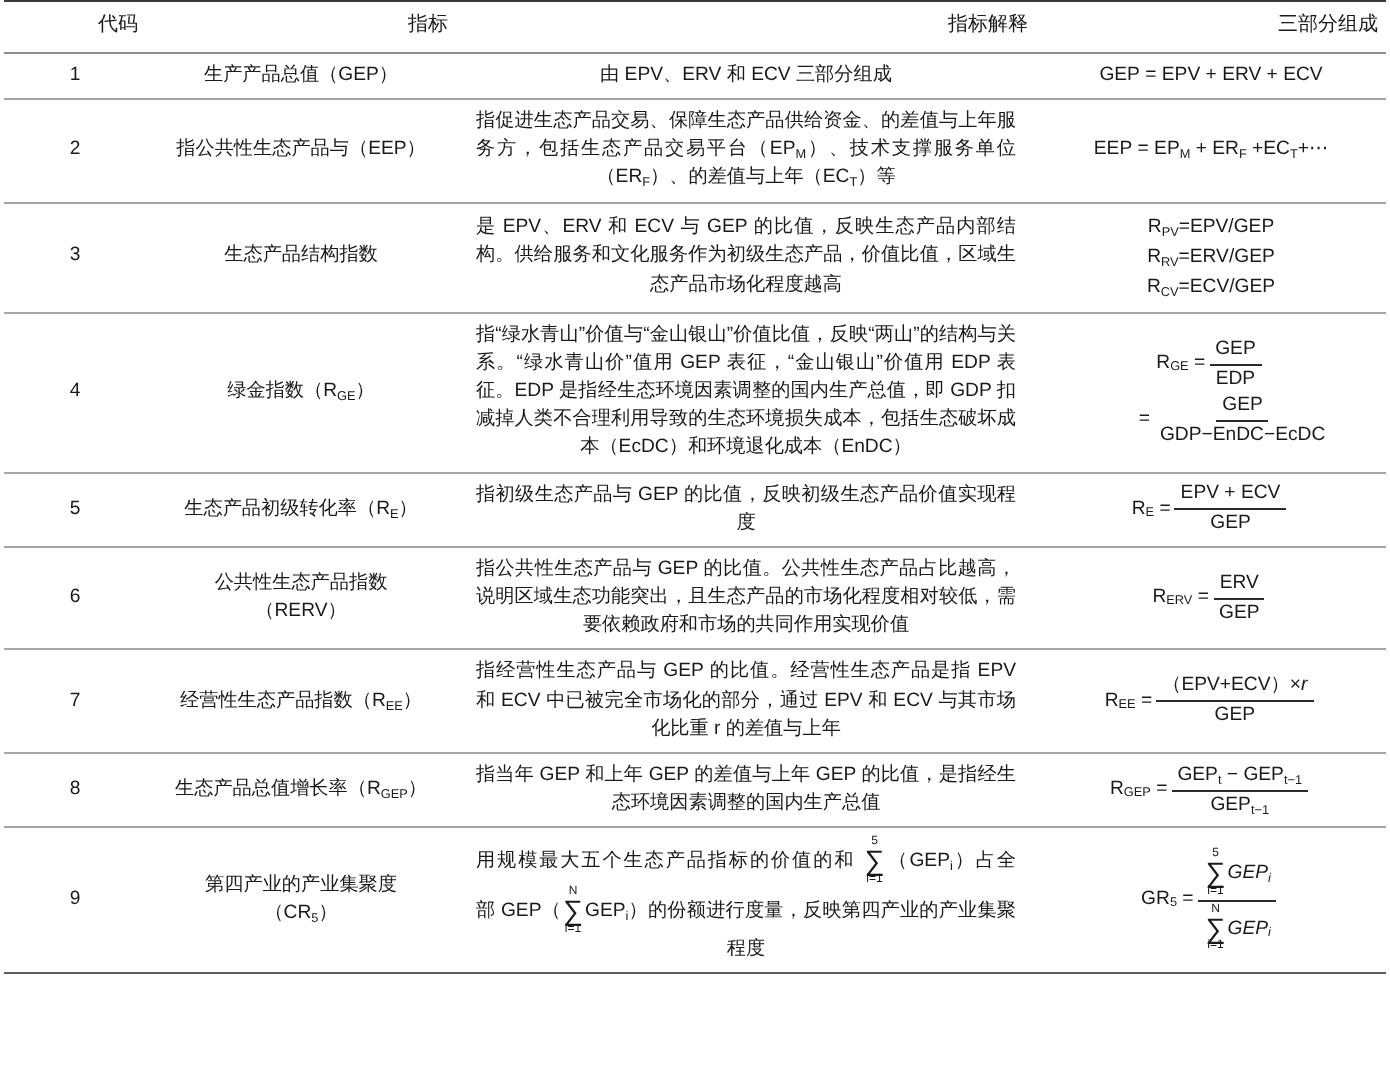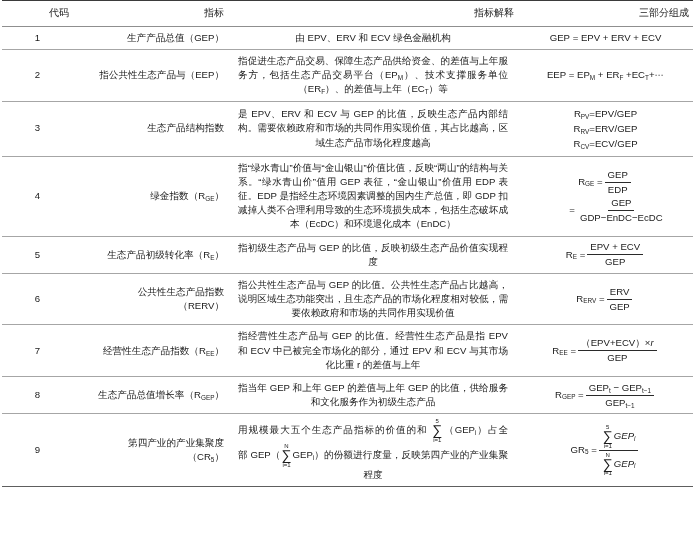--- a/index.html
+++ b/index.html
@@ -54,21 +54,21 @@
     padding: 5px 4px 5px;
   }
   table.ind-table tbody tr td {
     border-bottom: 1px solid #a6a6a6;
   }
   table.ind-table tbody tr:last-child td {
     border-bottom: 1.4px solid #5e5e5e;
   }
   
   .col-code   { width: 63px;  text-align: center; }
-  .col-ind    { width: 147px; text-align: right; border-left: 1px solid #a6a6a6; }
+  .col-ind    { width: 147px; text-align: center; border-left: 1px solid #a6a6a6; }
   .col-expl   { width: 282px; text-align: center; border-left: 1px solid #a6a6a6; }
   .col-formula{ width: 167px; text-align: center; border-left: 1px solid #a6a6a6; }
 
   thead .col-ind, thead .col-expl, thead .col-formula {
     border-left: 1px solid #a6a6a6;
   }
 
   .expl-text {
     display: block;
     text-align: center;
@@ -138,21 +138,21 @@
         <th class="col-ind">指标</th>
         <th class="col-expl">指标解释</th>
         <th class="col-formula">三部分组成</th>
       </tr>
     </thead>
     <tbody>
 
       <tr>
         <td class="col-code">1</td>
         <td class="col-ind">生产产品总值（GEP）</td>
-        <td class="col-expl">由 EPV、ERV 和 ECV 绿色金融机构</td>
+        <td class="col-expl">由 EPV、ERV 和 ECV 三部分组成</td>
         <td class="col-formula">
           <span class="f nowrap">
             <span>GEP</span>&nbsp;<span>=</span>&nbsp;<span>EPV</span>&nbsp;<span>+</span>&nbsp;<span>ERV</span>&nbsp;<span>+</span>&nbsp;<span>ECV</span>
           </span>
         </td>
       </tr>
 
       <tr>
         <td class="col-code">2</td>
         <td class="col-ind">指公共性生态产品与（EEP）</td>
@@ -163,21 +163,21 @@
           <span class="f nowrap">
             <span>EEP</span>&nbsp;<span>=</span>&nbsp;<span>EP</span><sub>M</sub>&nbsp;<span>+</span>&nbsp;<span>ER</span><sub>F</sub>&nbsp;<span>+</span><span>EC</span><sub>T</sub><span>+</span><span>⋯</span>
           </span>
         </td>
       </tr>
 
       <tr>
         <td class="col-code">3</td>
         <td class="col-ind">生态产品结构指数</td>
         <td class="col-expl">
-          <span class="expl-text just">是 EPV、ERV 和 ECV 与 GEP 的比值，反映生态产品内部结构。需要依赖政府和市场的共同作用实现价值，其占比越高，区域生态产品市场化程度越高</span>
+          <span class="expl-text just">是 EPV、ERV 和 ECV 与 GEP 的比值，反映生态产品内部结构。供给服务和文化服务作为初级生态产品，价值比值，区域生态产品市场化程度越高</span>
         </td>
         <td class="col-formula">
           <span class="fline f">
             <span>R</span><sub>PV</sub><span>=</span><span>EPV</span><span>/</span><span>GEP</span>
           </span>
           <span class="fline f">
             <span>R</span><sub>RV</sub><span>=</span><span>ERV</span><span>/</span><span>GEP</span>
           </span>
           <span class="fline f">
             <span>R</span><sub>CV</sub><span>=</span><span>ECV</span><span>/</span><span>GEP</span>
@@ -269,21 +269,21 @@
           </span>
         </td>
       </tr>
 
       <tr>
         <td class="col-code">8</td>
         <td class="col-ind">
           <span>生态产品总值增长率（<span>R</span><sub>GEP</sub>）</span>
         </td>
         <td class="col-expl">
-          <span class="expl-text just">指当年 GEP 和上年 GEP 的差值与上年 GEP 的比值，供给服务和文化服务作为初级生态产品</span>
+          <span class="expl-text just">指当年 GEP 和上年 GEP 的差值与上年 GEP 的比值，是指经生态环境因素调整的国内生产总值</span>
         </td>
         <td class="col-formula">
           <span class="f">
             <span>R</span><sub>GEP</sub>&nbsp;<span>=</span>
             <span class="frac">
               <span class="num"><span>GEP</span><sub>t</sub>&nbsp;<span>−</span>&nbsp;<span>GEP</span><sub>t−1</sub></span>
               <span class="den"><span>GEP</span><sub>t−1</sub></span>
             </span>
           </span>
         </td>

